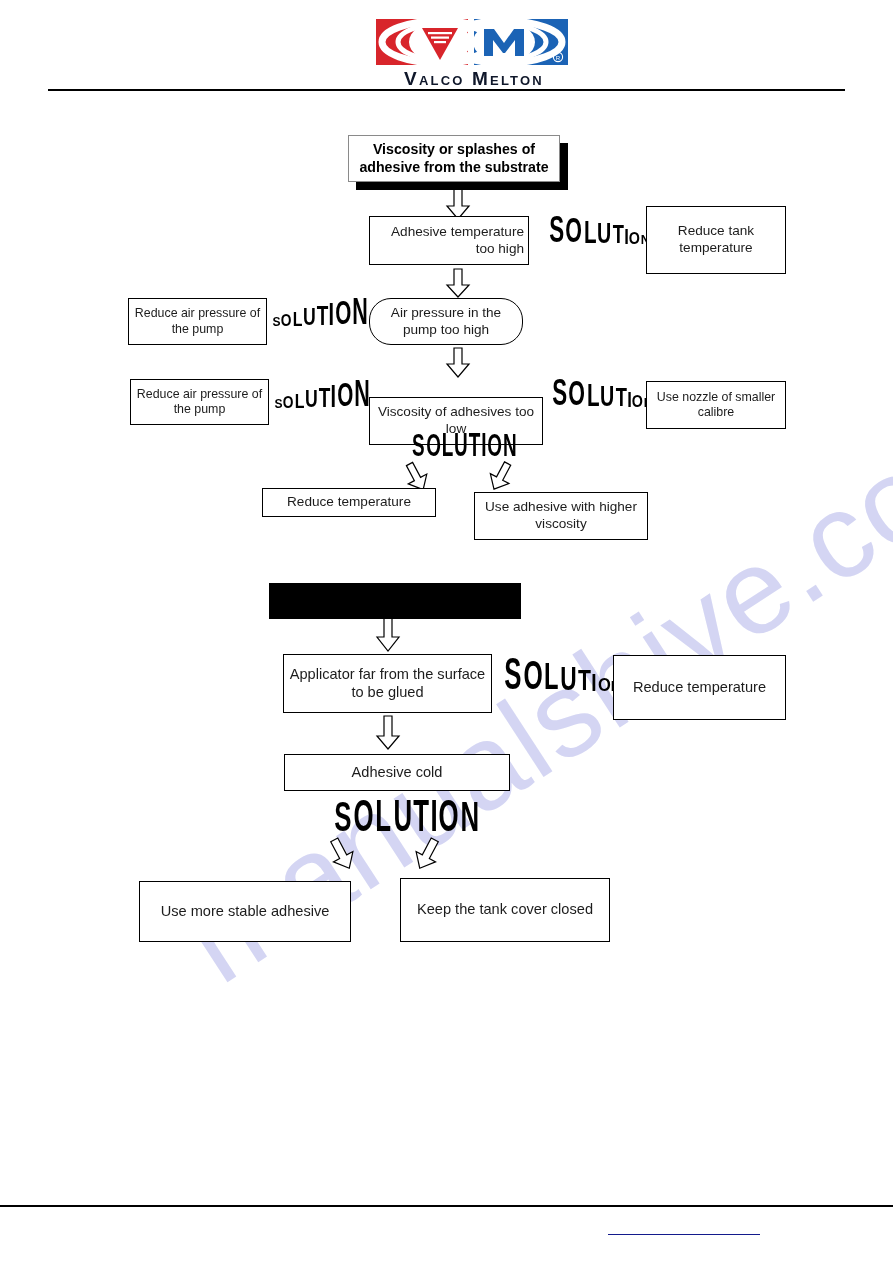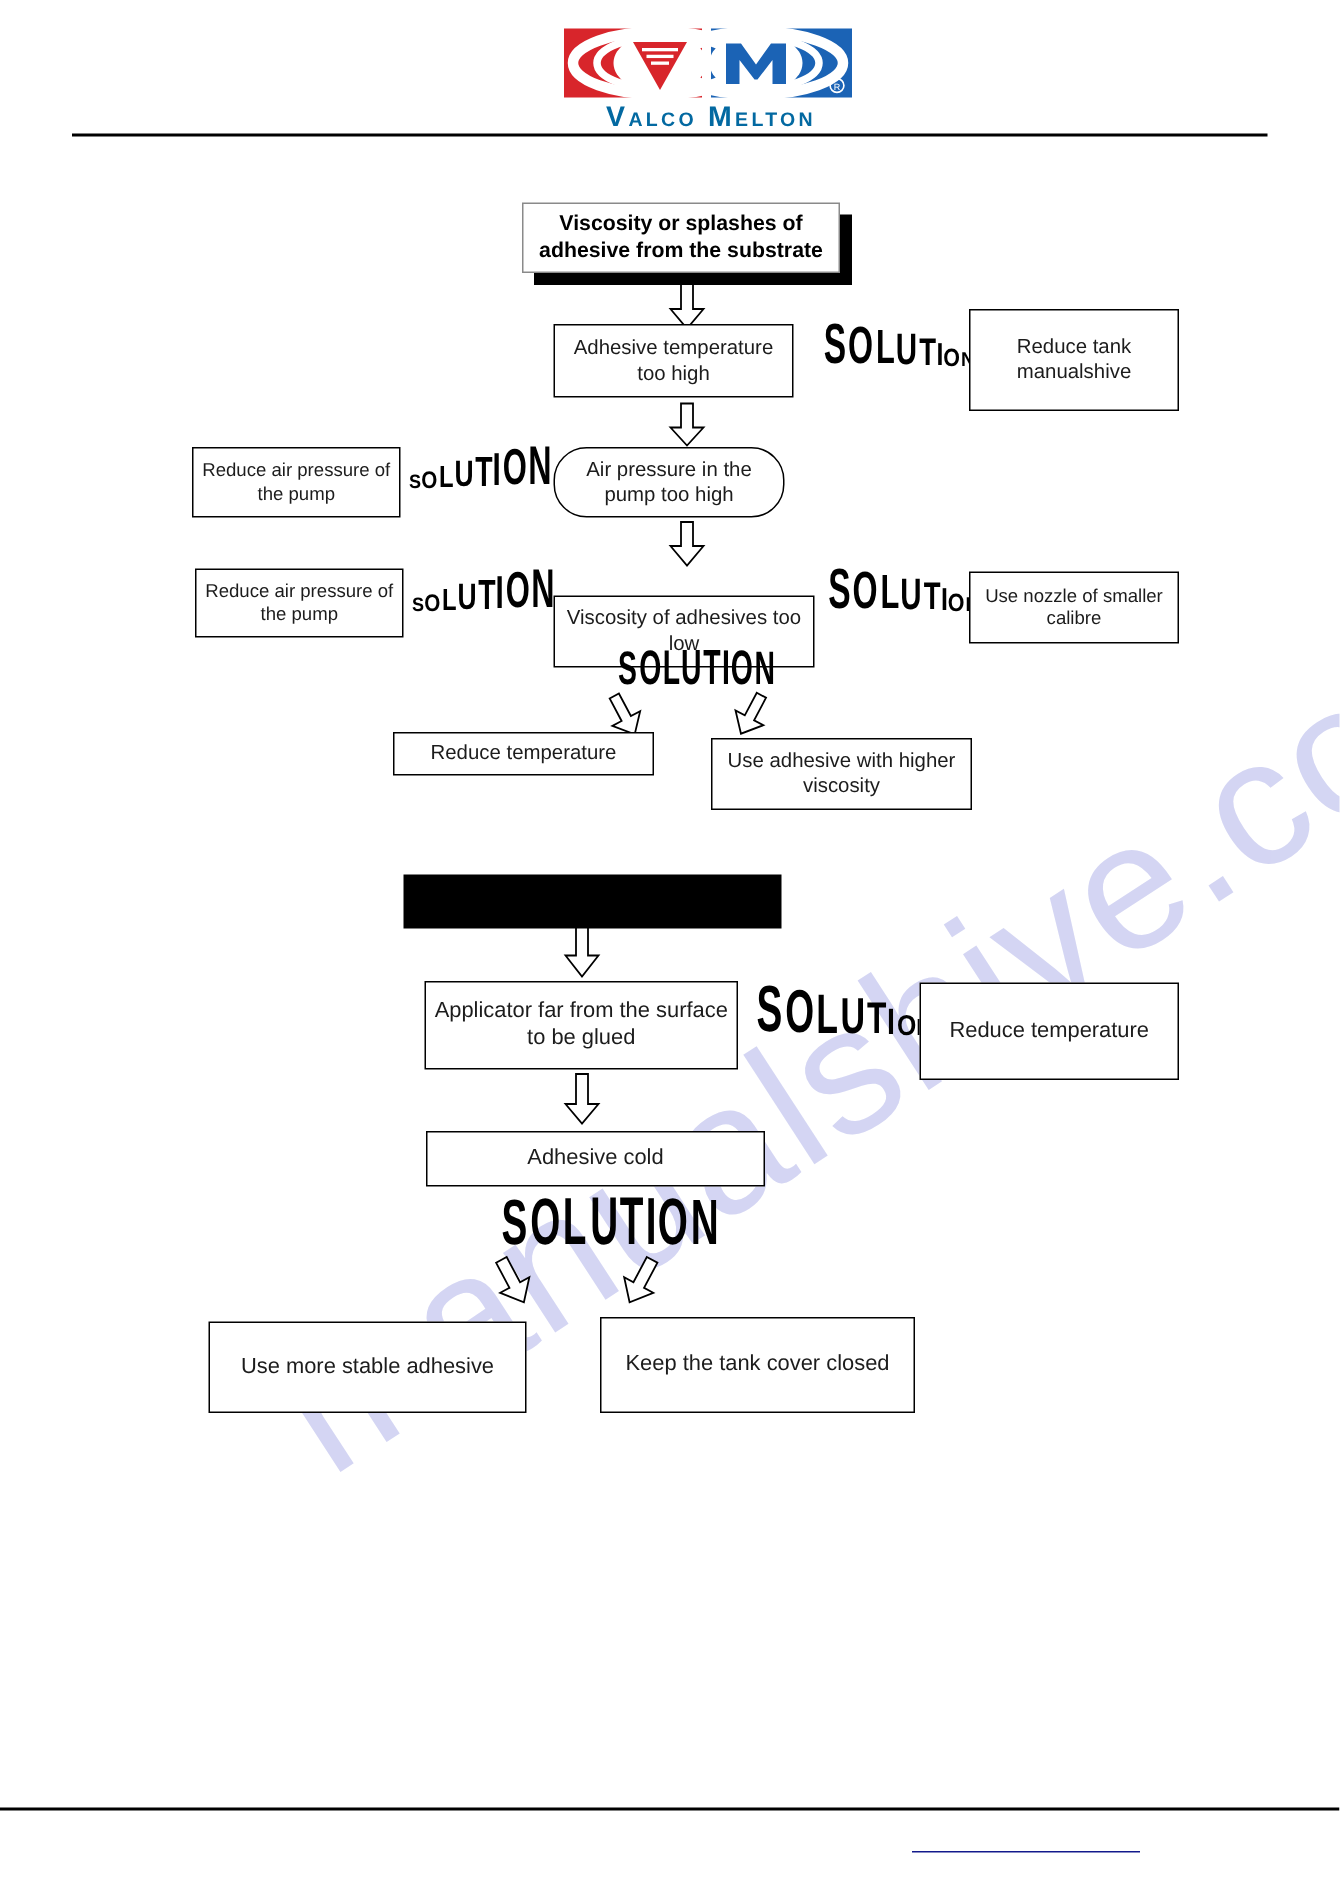--- a/index.html
+++ b/index.html
@@ -39,21 +39,21 @@
     position:absolute;left:374px;top:16px;width:196px;height:52px;
   }
   #logo svg{display:block;}
   #brandword{
     position:absolute;left:374px;top:68px;width:200px;
     text-align:center;
     font-family:"Liberation Sans", sans-serif;
     font-size:19px;
     font-weight:700;
     letter-spacing:2.2px;
-    color:#0369a1;
+    color:#0f172a;
     font-variant:small-caps;
     white-space:nowrap;
   }
   #header-rule{
     position:absolute;left:48px;top:89px;width:797px;height:0;
     border-top:2px solid #000;
   }
 
   
   #footer-rule{
@@ -200,27 +200,27 @@
 
   <div class="titleshadow" style="left:356px;top:143px;width:212px;height:47px;"></div>
   <div class="titlebox" style="left:348px;top:135px;width:212px;height:47px;font-size:14.2px;">Viscosity or splashes of adhesive from the substrate</div>
 
   <div class="arrow" style="left:445px;top:188px;">
     <svg width="26" height="32" viewBox="0 0 26 32">
       <polygon points="9,0 17,0 17,18 24,18 13,31 2,18 9,18" fill="#ffffff" stroke="#000" stroke-width="1.2"></polygon>
     </svg>
   </div>
 
-  <div class="node mid" style="left:369px;top:216px;width:160px;height:49px;">Adhesive temperature too high</div>
+  <div class="node mid" style="left:369px;top:216px;width:160px;height:49px;text-align:right;">Adhesive temperature too high</div>
 
   <div class="solution sol-shrink" style="left:548px;top:222px;font-size:26px;">
     <span>S</span><span>O</span><span>L</span><span>U</span><span>T</span><span>I</span><span>O</span><span>N</span>
   </div>
 
-  <div class="node mid" style="left:646px;top:206px;width:140px;height:68px;">Reduce tank manualshive</div>
+  <div class="node mid" style="left:646px;top:206px;width:140px;height:68px;">Reduce tank temperature</div>
 
   <div class="arrow" style="left:445px;top:269px;">
     <svg width="26" height="29" viewBox="0 0 26 29">
       <polygon points="9,0 17,0 17,16 24,16 13,28 2,16 9,16" fill="#ffffff" stroke="#000" stroke-width="1.2"></polygon>
     </svg>
   </div>
 
   <div class="node mid" style="left:369px;top:298px;width:154px;height:47px;border-radius:22px;">Air pressure in the pump too high</div>
 
   <div class="solution sol-grow" style="left:272px;top:305px;font-size:25px;">

